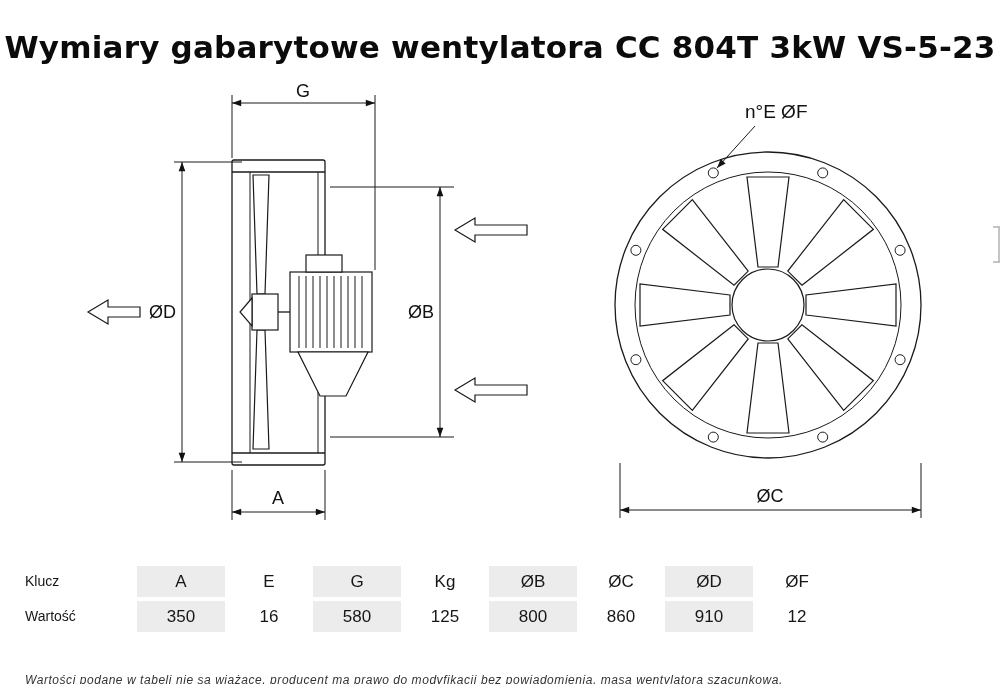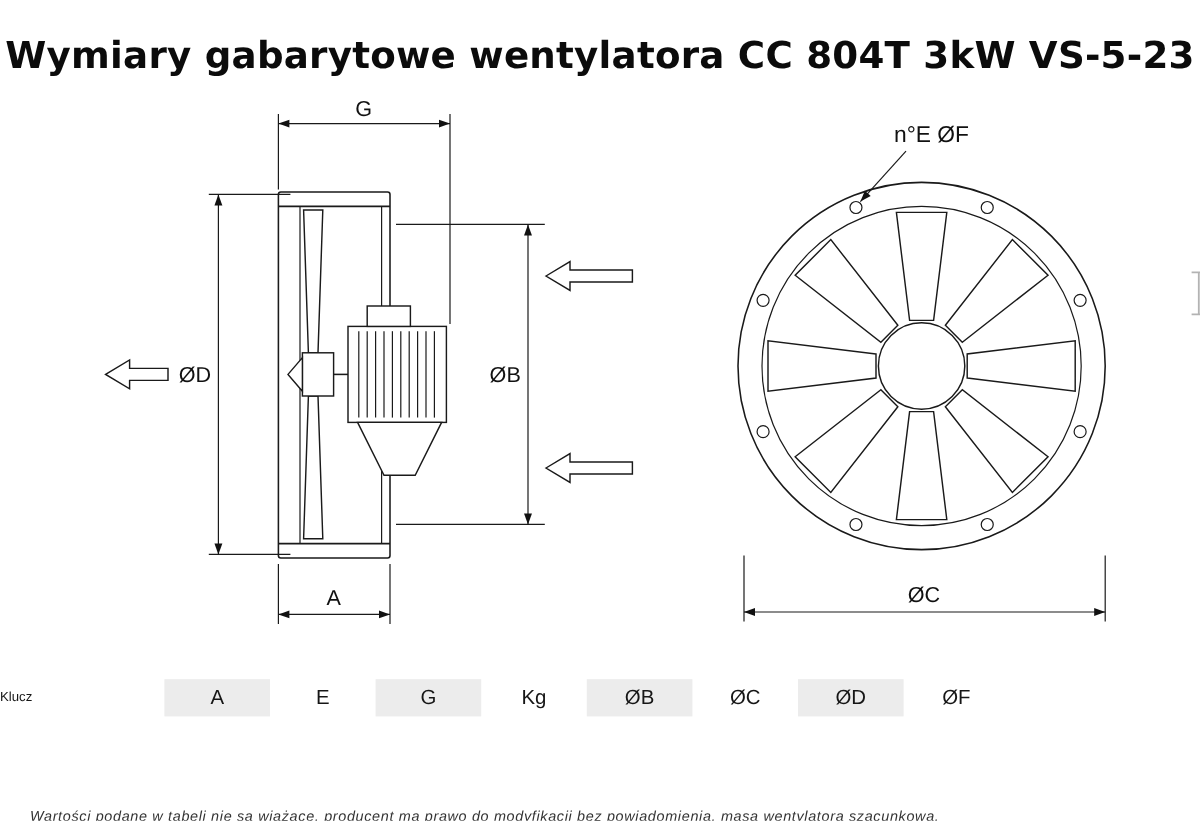--- a/index.html
+++ b/index.html
@@ -18,22 +18,22 @@
   }
   .note-label{
     font-family:"Liberation Sans", sans-serif;font-size:19px;fill:#111;
   }
   .thin{stroke:#1a1a1a;stroke-width:1;fill:none;}
   .body-line{stroke:#1a1a1a;stroke-width:1.3;fill:none;}
   .white-shape{stroke:#1a1a1a;stroke-width:1.2;fill:#ffffff;}
   .spec-table{position:absolute;top:566px;left:0;width:1000px;}
   .trow{display:flex;height:31px;margin-bottom:4px;}
   .tlabel{
-    width:137px;box-sizing:border-box;
-    font-size:11px;line-height:31px;color:#161616;
+    width:137px;padding-left:25px;box-sizing:border-box;
+    font-size:14px;line-height:31px;color:#161616;
   }
   .tcell{
     width:88px;text-align:center;font-size:17px;line-height:31px;color:#161616;
   }
   .shade{background:#ececec;}
   .disclaimer{
     position:absolute;top:673px;left:25px;margin:0;
     font-size:12px;font-style:italic;letter-spacing:0.55px;color:#333;
   }
 </style>
@@ -166,15 +166,26 @@
     <div class="tlabel">Klucz</div>
     <div class="tcell shade">A</div>
     <div class="tcell">E</div>
     <div class="tcell shade">G</div>
     <div class="tcell">Kg</div>
     <div class="tcell shade">ØB</div>
     <div class="tcell">ØC</div>
     <div class="tcell shade">ØD</div>
     <div class="tcell">ØF</div>
   </div>
+  <div class="trow">
+    <div class="tlabel">Wartość</div>
+    <div class="tcell shade">350</div>
+    <div class="tcell">16</div>
+    <div class="tcell shade">580</div>
+    <div class="tcell">125</div>
+    <div class="tcell shade">800</div>
+    <div class="tcell">860</div>
+    <div class="tcell shade">910</div>
+    <div class="tcell">12</div>
+  </div>
 </div>
 
 <p class="disclaimer">Wartości podane w tabeli nie sa wiążące, producent ma prawo do modyfikacji bez powiadomienia, masa wentylatora szacunkowa.</p>
 
 </body></html>

